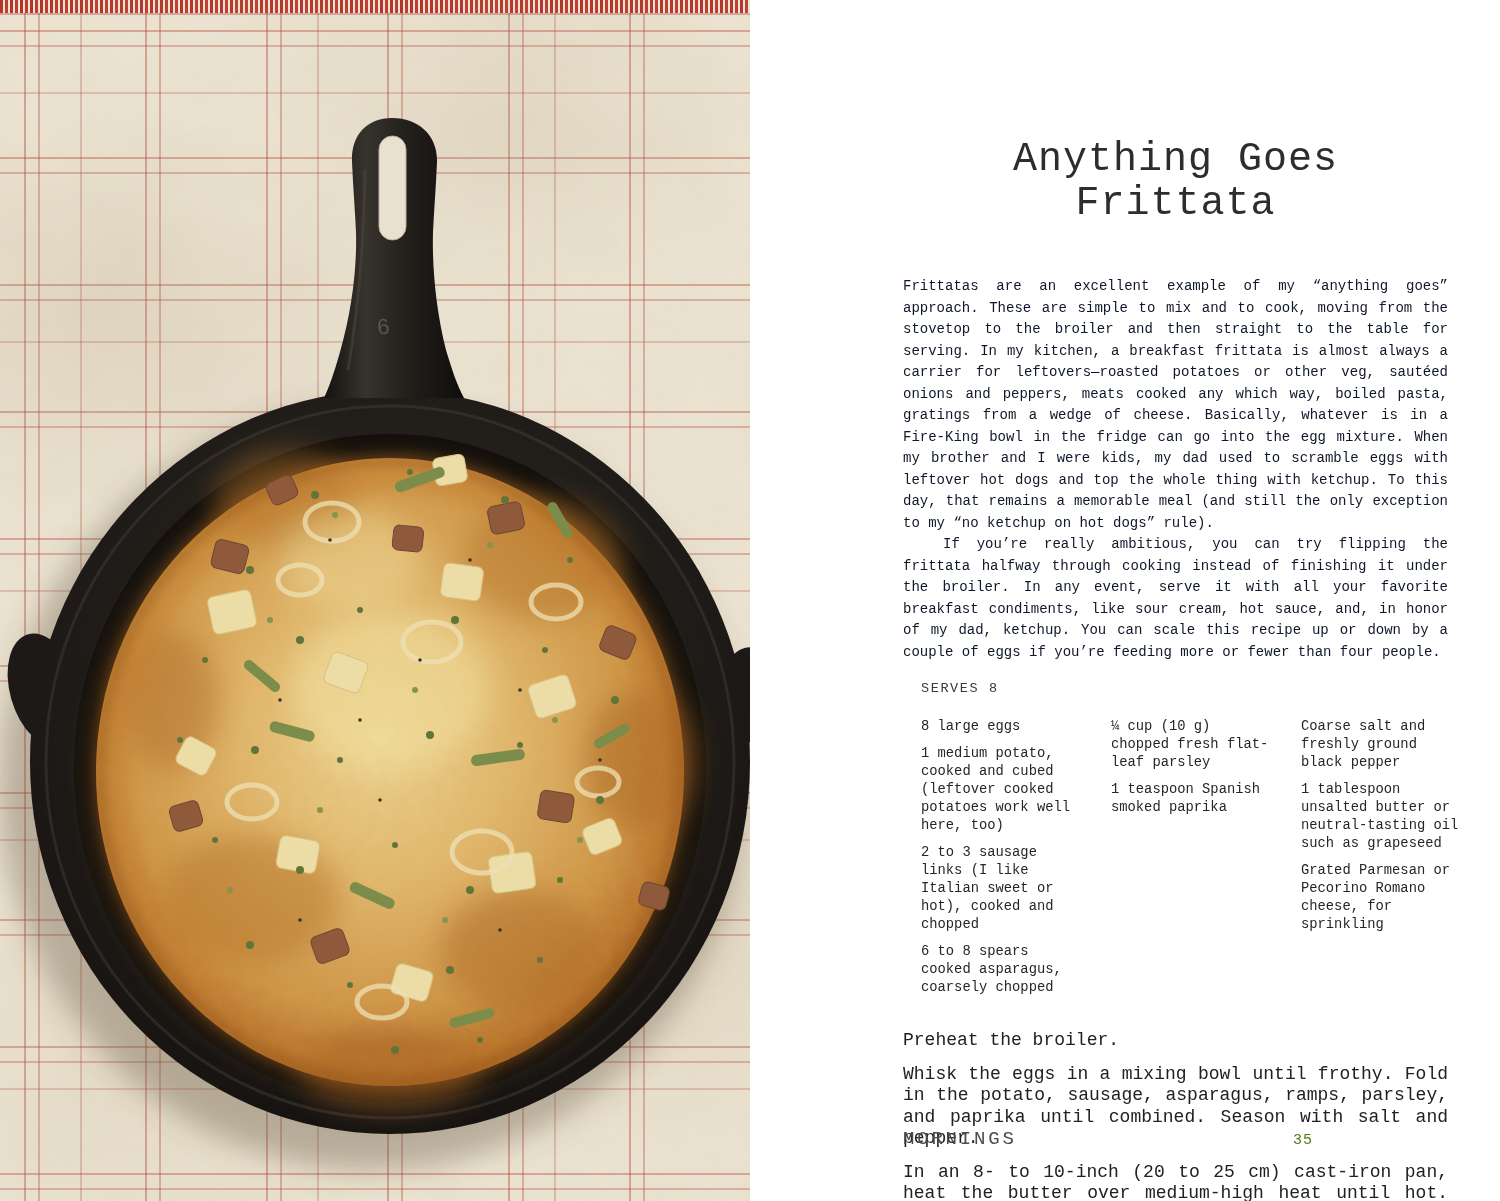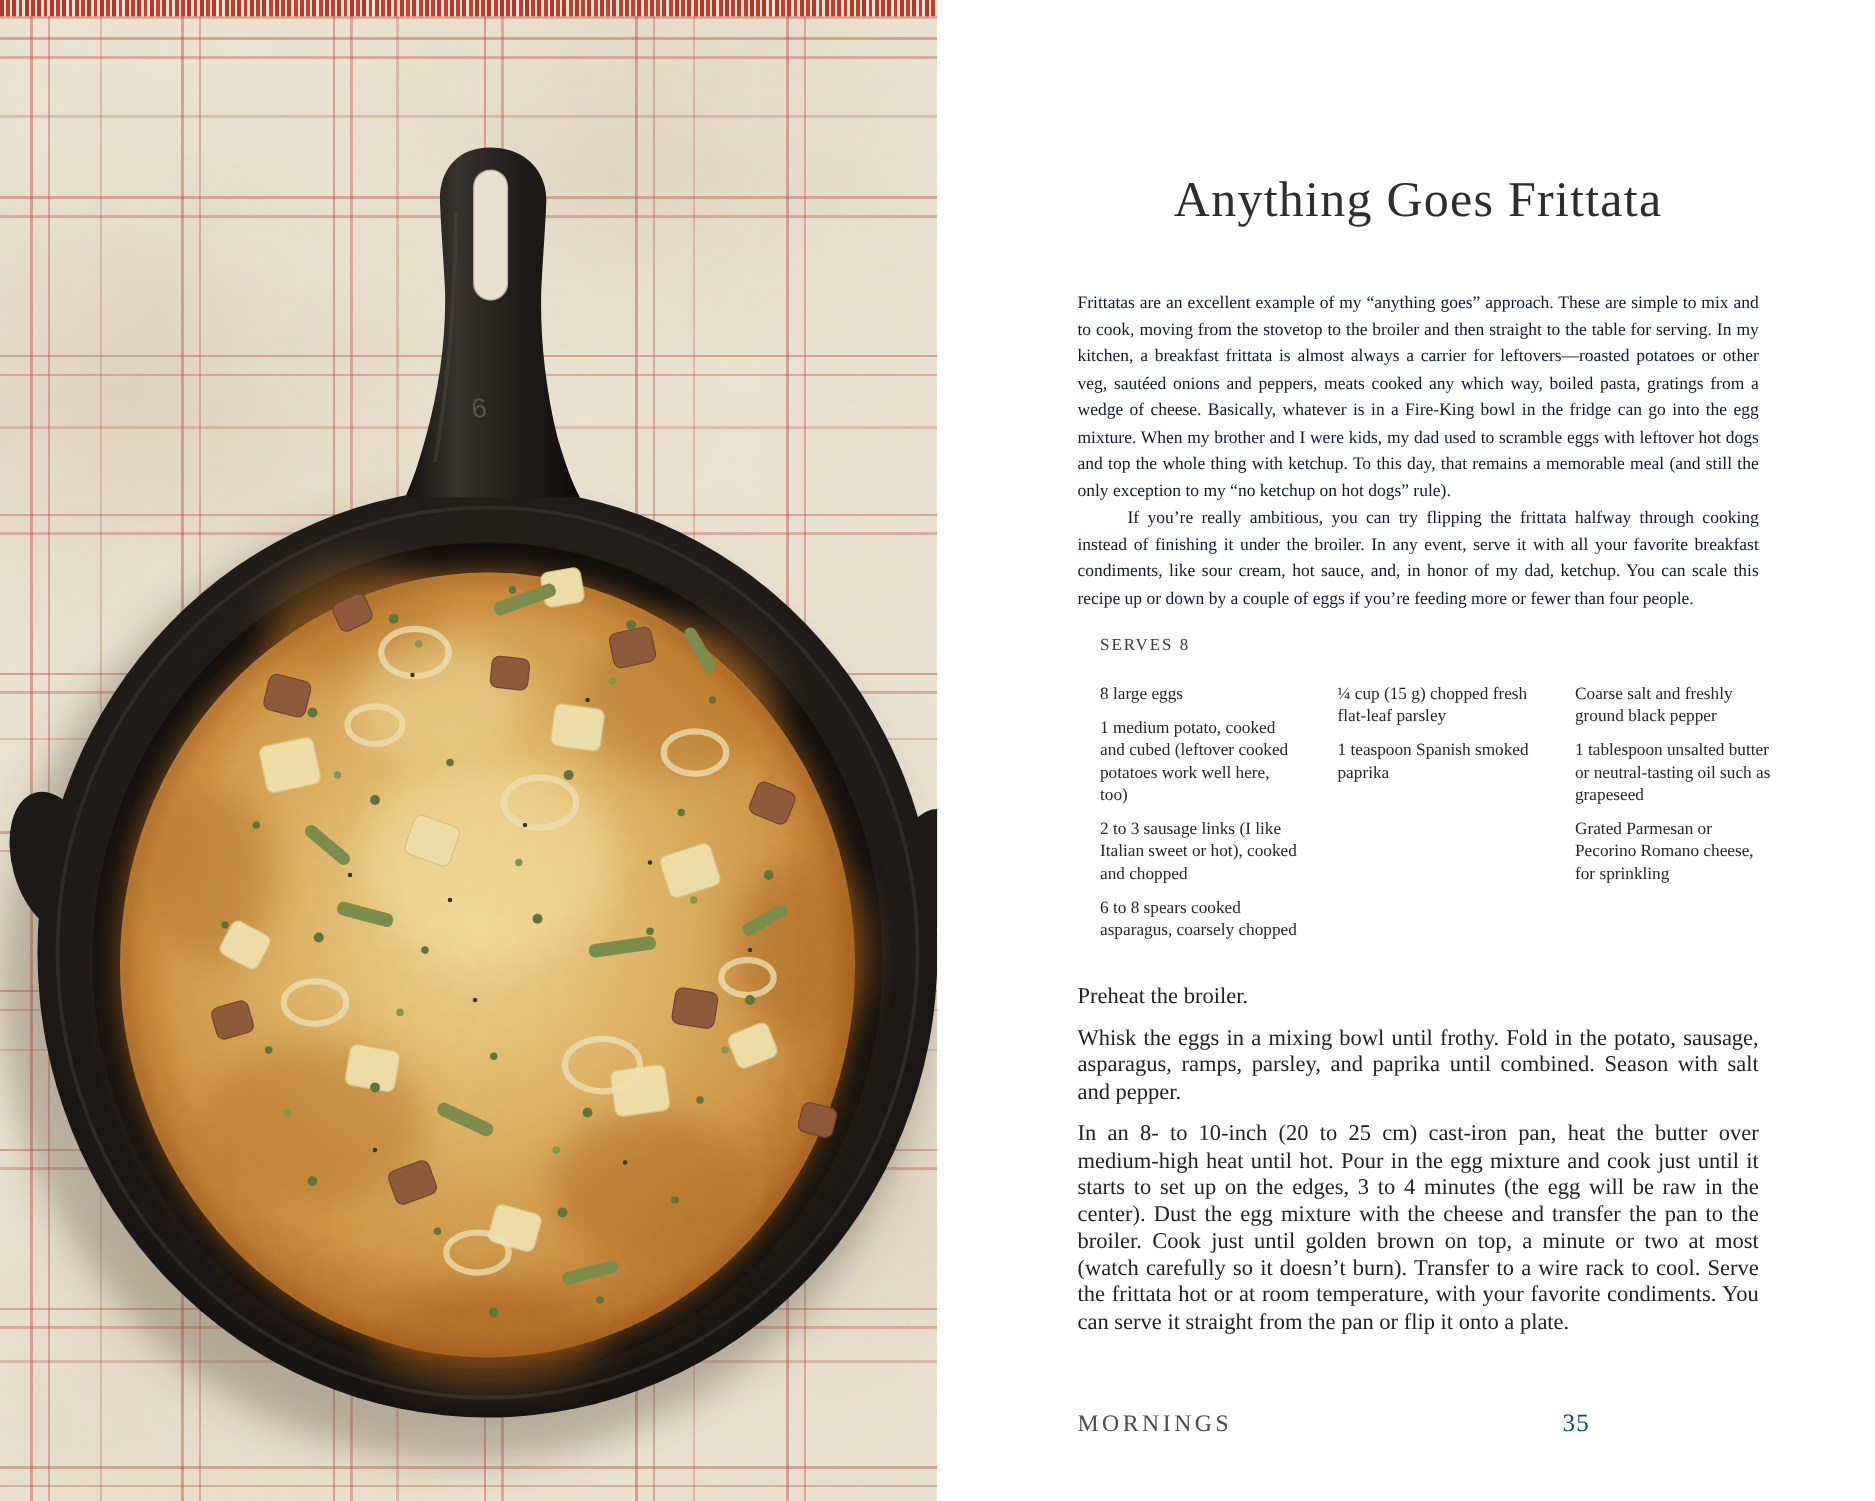--- a/index.html
+++ b/index.html
@@ -28,40 +28,40 @@
   .stitch-band {
     position:absolute; left:0; top:0; right:0; height:13px;
     background:repeating-linear-gradient(90deg,
       #b33127 0 3px, rgba(240,233,219,.85) 3px 5px,
       #c03a2c 5px 8px, rgba(240,233,219,.85) 8px 10px);
     box-shadow:0 2px 0 rgba(178,48,38,.35);
   }
   svg.skillet { position:absolute; inset:0; display:block; }
 
   
-  .text-page { position:absolute; left:750px; top:0; width:622px; height:1201px; background:#ffffff; color:#212121; }
+  .text-page { position:absolute; left:791px; top:0; width:622px; height:1201px; background:#ffffff; color:#212121;font-family:Liberation Mono, monospace; }
   .content { position:absolute; left:112px; top:0; width:545px; }
   .title {
     margin-top:138px; font-weight:normal; text-align:center;
     font-size:40px; line-height:1.1; letter-spacing:1px; color:#2d2d2d;
   }
   .intro { margin-top:50px; }
   .intro p { font-size:14px; line-height:21.5px; text-align:justify; color:#0f172a; }
   .intro p + p { text-indent:40px; }
   .serves { margin:18px 0 0 18px; font-size:13.5px; letter-spacing:1.6px; color:#3a3a3a; }
   .ing-grid { margin:22px 0 0 18px; display:grid; grid-template-columns:repeat(3,158px); column-gap:22px;gap:32px; }
   .ing-col p { font-size:13.8px; line-height:18px; margin:0 0 9px; color:#262626; }
   .steps { margin-top:24px; }
   .steps p { font-size:18px; line-height:21.5px; margin:0 0 12px; text-align:justify; color:#212121; }
   .footer {
     position:absolute; left:112px; right:100px; top:1128px;
     display:flex; justify-content:space-between; align-items:baseline;
   }
   .footer .section { font-size:19px; letter-spacing:2.8px; color:#4b4b4b; }
-  .footer .pageno { font-size:20px; letter-spacing:1px; color:#0c4a6e; }
+  .footer .pageno { font-size:15px; letter-spacing:1px; color:#4d7c0f; }
 </style>
 </head>
 <body>
 
 <div class="spread">
 
   <div class="photo-page">
     <div class="cloth"></div>
     <div class="stitch-band"></div>
 
@@ -263,21 +263,21 @@
       <div class="serves">SERVES 8</div>
 
       <div class="ing-grid">
         <div class="ing-col">
           <p>8 large eggs</p>
           <p>1 medium potato, cooked and cubed (leftover cooked potatoes work well here, too)</p>
           <p>2 to 3 sausage links (I like Italian sweet or hot), cooked and chopped</p>
           <p>6 to 8 spears cooked asparagus, coarsely chopped</p>
         </div>
         <div class="ing-col">
-          <p>¼ cup (15 g) chopped fresh flat-leaf parsley</p>
+          <p>¼ cup (10 g) chopped fresh flat-leaf parsley</p>
           <p>1 teaspoon Spanish smoked paprika</p>
         </div>
         <div class="ing-col">
           <p>Coarse salt and freshly ground black pepper</p>
           <p>1 tablespoon unsalted butter or neutral-tasting oil such as grapeseed</p>
           <p>Grated Parmesan or Pecorino Romano cheese, for sprinkling</p>
         </div>
       </div>
 
       <div class="steps">

